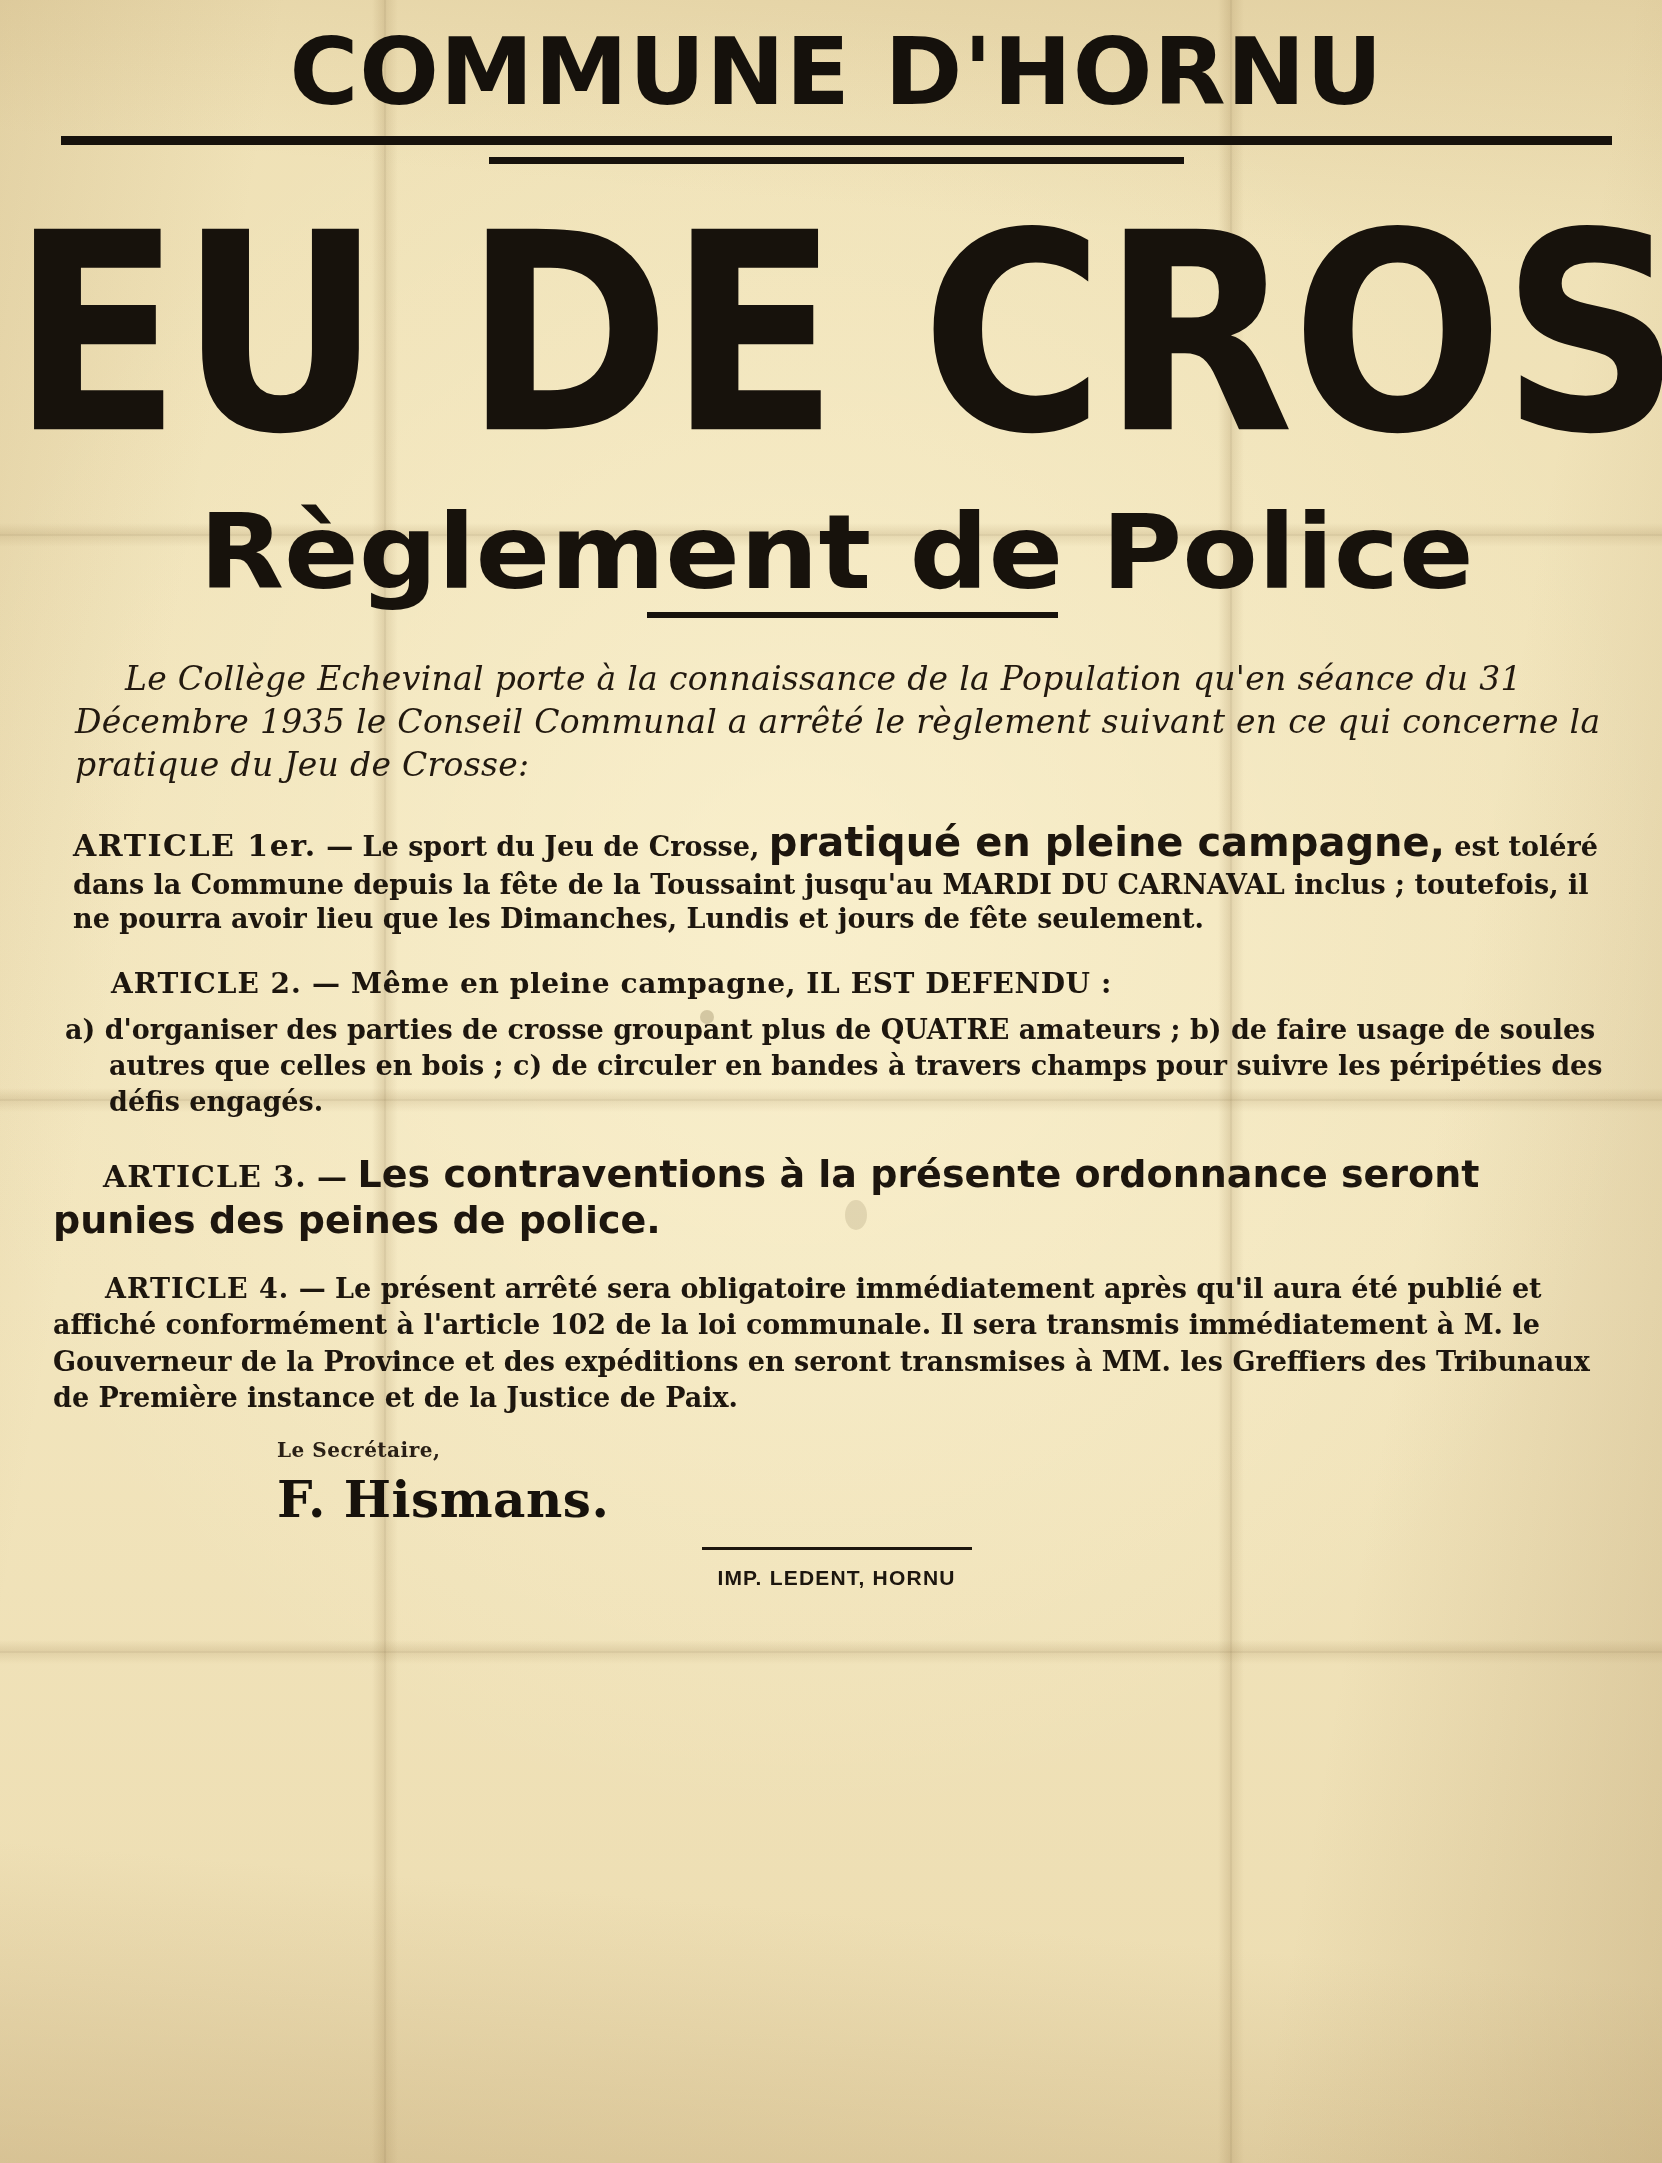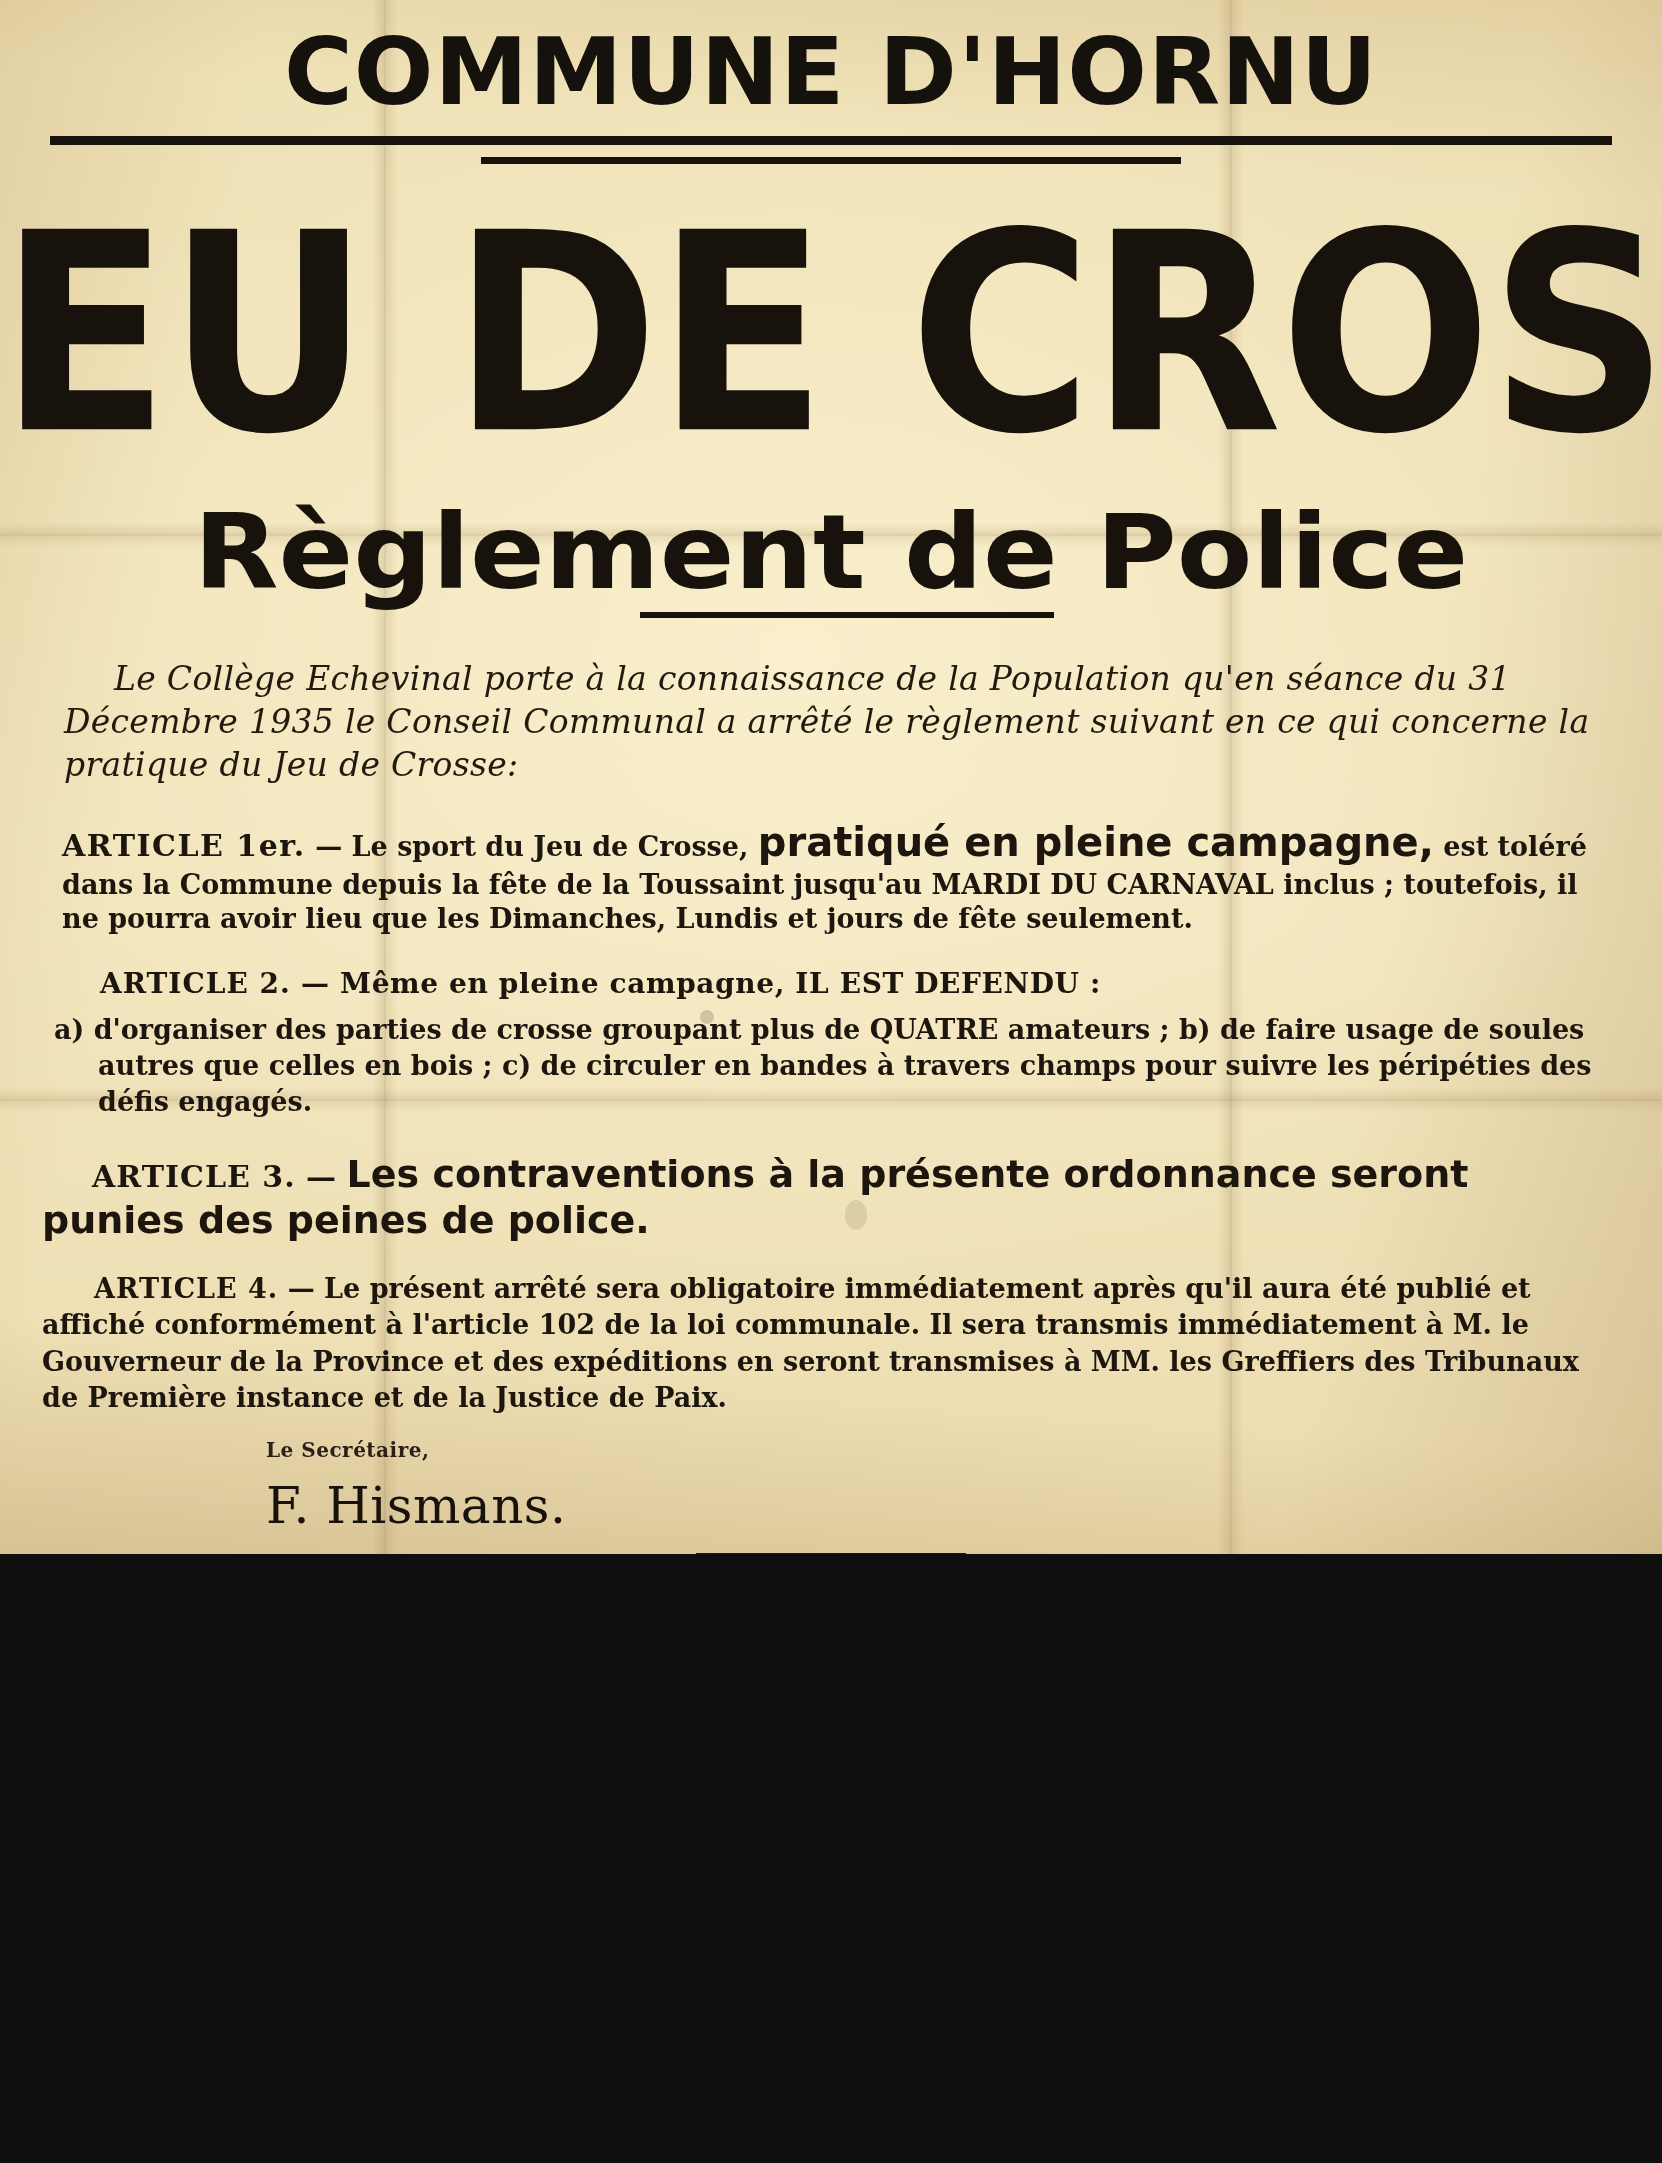--- a/index.html
+++ b/index.html
@@ -3,26 +3,27 @@
 <meta charset="utf-8">
 <style>
   html, body {
     margin: 0;
     padding: 0;
     background: #0f0f0f;
   }
   #poster {
     position: relative;
     width: 1662px;
-    height: 1554px;
+    height: 2163px;
     background: #fef9c3;
     overflow: hidden;
     font-family: "Liberation Sans", sans-serif;
     color: #1a1510;
     box-sizing: border-box;
+    padding-left: 11px;
   }
   
   #paper-texture {
     position: absolute;
     inset: 0;
     background:
       radial-gradient(ellipse 75% 60% at 48% 42%, rgba(255,248,218,0.55) 0%, rgba(255,248,218,0.0) 70%),
       linear-gradient(100deg, rgba(180,150,95,0.22) 0%, rgba(180,150,95,0.0) 14%, rgba(180,150,95,0.0) 80%, rgba(165,135,85,0.30) 100%),
       linear-gradient(185deg, rgba(190,160,105,0.26) 0%, rgba(190,160,105,0.0) 12%, rgba(190,160,105,0.0) 86%, rgba(175,145,95,0.34) 100%),
       linear-gradient(0deg, #ecdcb0 0%, #f2e5bd 40%, #efe1b6 100%);
@@ -218,22 +219,23 @@
     font-family: "DejaVu Serif", serif;
     font-weight: 700;
     font-size: 20px;
     letter-spacing: 0.5px;
     color: #2a2016;
   }
   .sig-name {
     font-family: "DejaVu Serif", serif;
     font-size: 50px;
     color: #17120c;
-    margin-top: 15px;
+    margin-top: 8px;
     letter-spacing: 0.5px;
+    font-weight: bold;
   }
   .sig-script {
     font-family: "DejaVu Serif", serif;
     font-style: italic;
     font-size: 36px;
     color: #8e8069;
     margin-top: 18px;
     letter-spacing: 2px;
     opacity: 0.75;
   }

